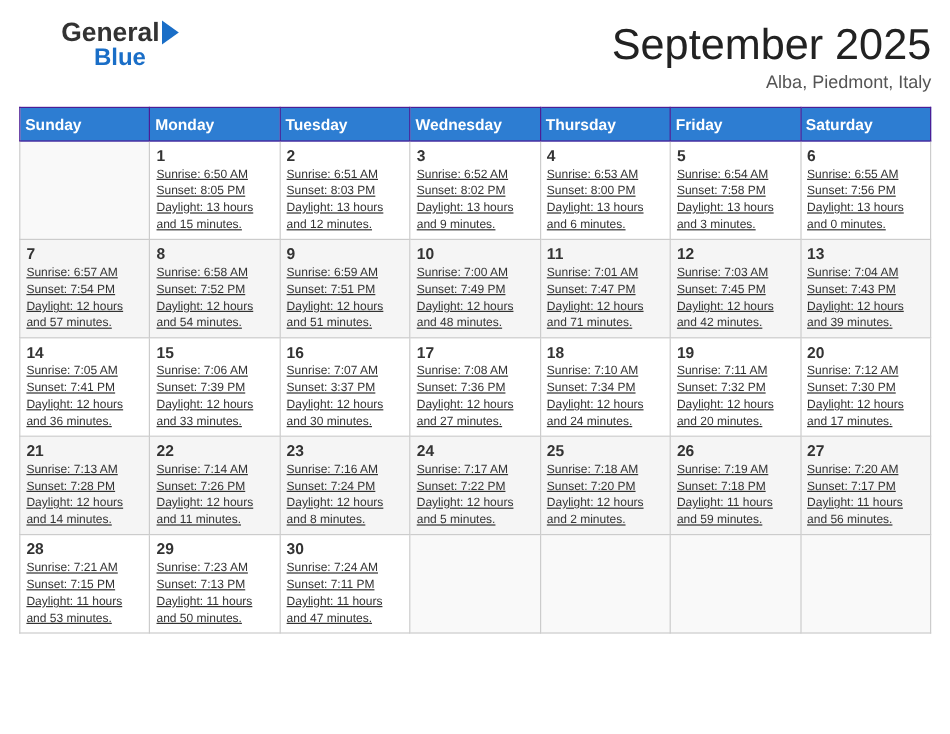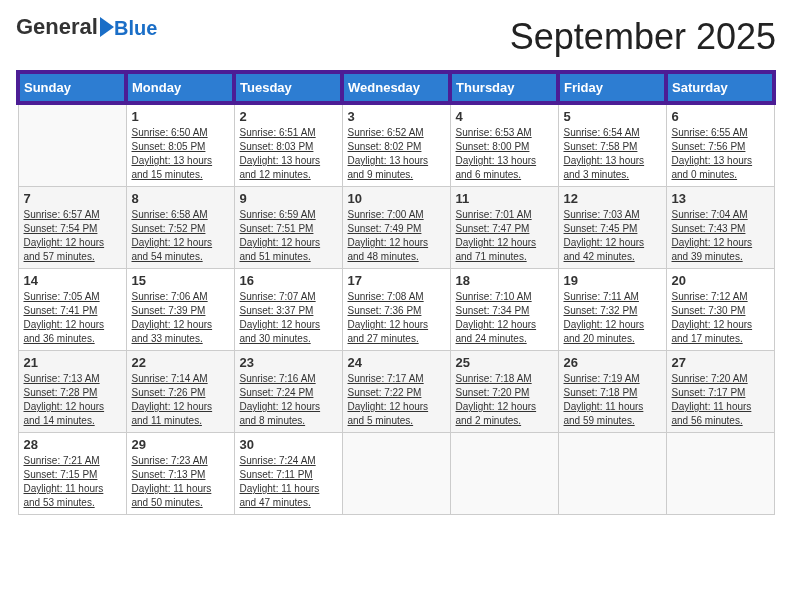--- a/index.html
+++ b/index.html
@@ -11,22 +11,23 @@
       padding: 16px;
     }
     .header {
       display: flex;
       align-items: flex-start;
       justify-content: space-between;
       margin-bottom: 12px;
     }
     .logo {
       display: flex;
-      flex-direction: row;
-      align-items: flex-end;
+      flex-direction: column;
+      align-items: center;
+      margin-left: 35px;
     }
     .logo-text {
       font-size: 22px;
       font-weight: bold;
       color: #333;
       line-height: 1;
     }
     .logo-arrow {
       width: 0; height: 0;
       border-top: 10px solid transparent;
@@ -49,21 +50,21 @@
       border-collapse: collapse;
       border: 1px solid #ccc;
     }
     .calendar th {
       background: #2d7dd2;
       color: #fff;
       font-size: 13px;
       font-weight: bold;
       padding: 6px 4px;
       text-align: left;
-      border: 4px solid #4c1d95;
+      border: 1px solid #4c1d95;
     }
     .calendar td {
       vertical-align: top;
       border: 1px solid #ccc;
       padding: 4px 5px;
       font-size: 10px;
       color: #333;
       width: calc(100%/7);
       min-height: 80px;
       background: #fff;
@@ -84,20 +85,21 @@
 <div class="header">
   <div class="logo">
     <div class="logo-line">
       <span class="logo-text">General</span>
       <span class="logo-arrow"></span>
     </div>
     <span class="logo-text" style="color:#1a6ec7; font-size:20px;">Blue</span>
   </div>
   <div class="title-block">
     <div class="month-title">September 2025</div>
+    <div class="location">Alba, Piedmont, Italy</div>
   </div>
 </div>
 
 <table class="calendar">
   <thead>
     <tr>
     <th>Sunday</th>
         <th>Monday</th>
         <th>Tuesday</th>
         <th>Wednesday</th>

